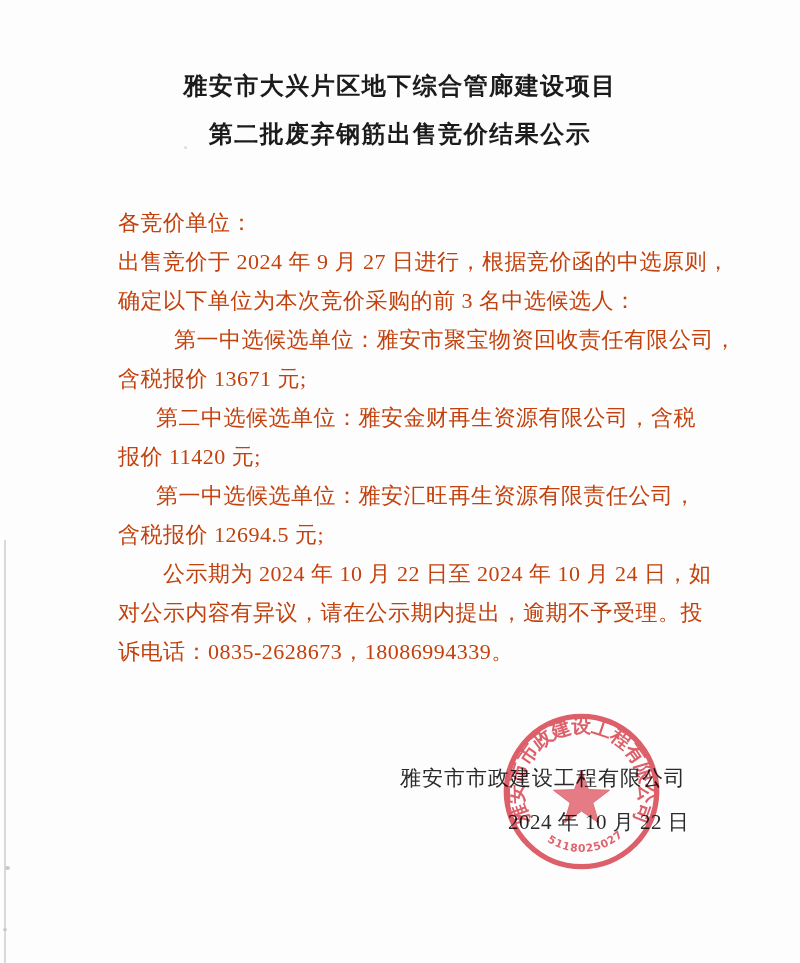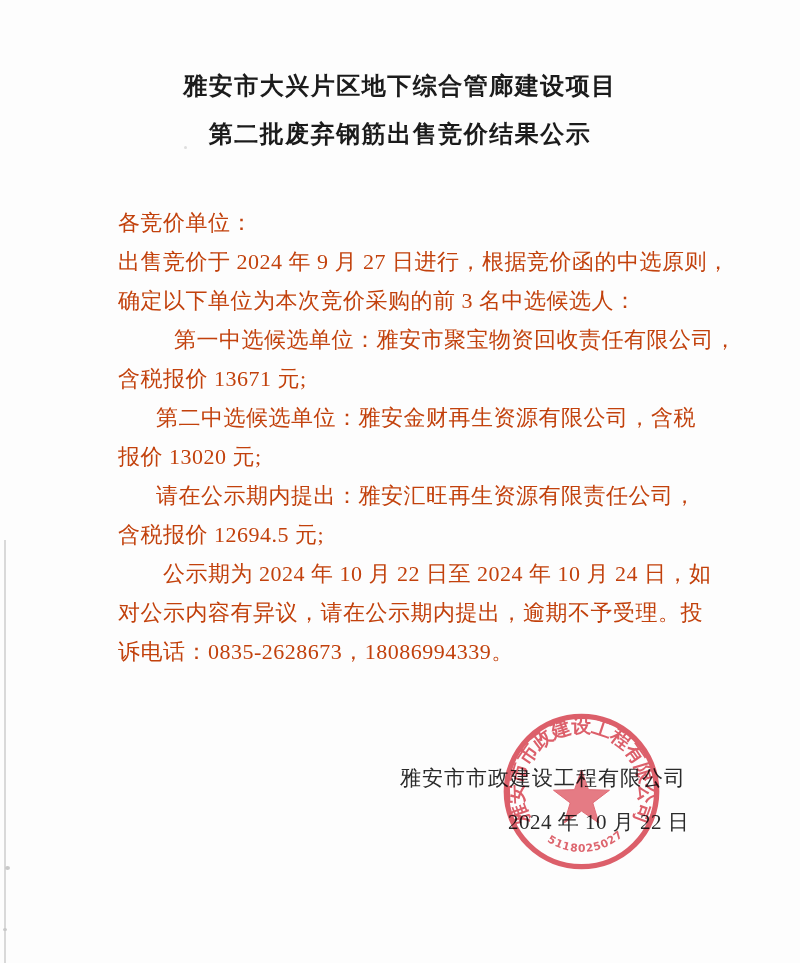--- a/index.html
+++ b/index.html
@@ -63,22 +63,22 @@
     <div>第二批废弃钢筋出售竞价结果公示</div>
   </div>
 
   <div class="body-text">
     <div class="bline">各竞价单位：</div>
     <div class="bline">出售竞价于 2024 年 9 月 27 日进行，根据竞价函的中选原则，</div>
     <div class="bline">确定以下单位为本次竞价采购的前 3 名中选候选人：</div>
     <div class="bline ind-b">第一中选候选单位：雅安市聚宝物资回收责任有限公司，</div>
     <div class="bline">含税报价 13671 元;</div>
     <div class="bline ind-a">第二中选候选单位：雅安金财再生资源有限公司，含税</div>
-    <div class="bline">报价 13020 元;</div>
-    <div class="bline ind-a">请在公示期内提出：雅安汇旺再生资源有限责任公司，</div>
+    <div class="bline">报价 11420 元;</div>
+    <div class="bline ind-a">第一中选候选单位：雅安汇旺再生资源有限责任公司，</div>
     <div class="bline">含税报价 12694.5 元;</div>
     <div class="bline ind-c">公示期为 2024 年 10 月 22 日至 2024 年 10 月 24 日，如</div>
     <div class="bline">对公示内容有异议，请在公示期内提出，逾期不予受理。投</div>
     <div class="bline">诉电话：0835-2628673，18086994339。</div>
   </div>
 
   <div class="signature">雅安市市政建设工程有限公司</div>
   <div class="sign-date">2024 年 10 月 22 日</div>
 
   <div class="seal">

